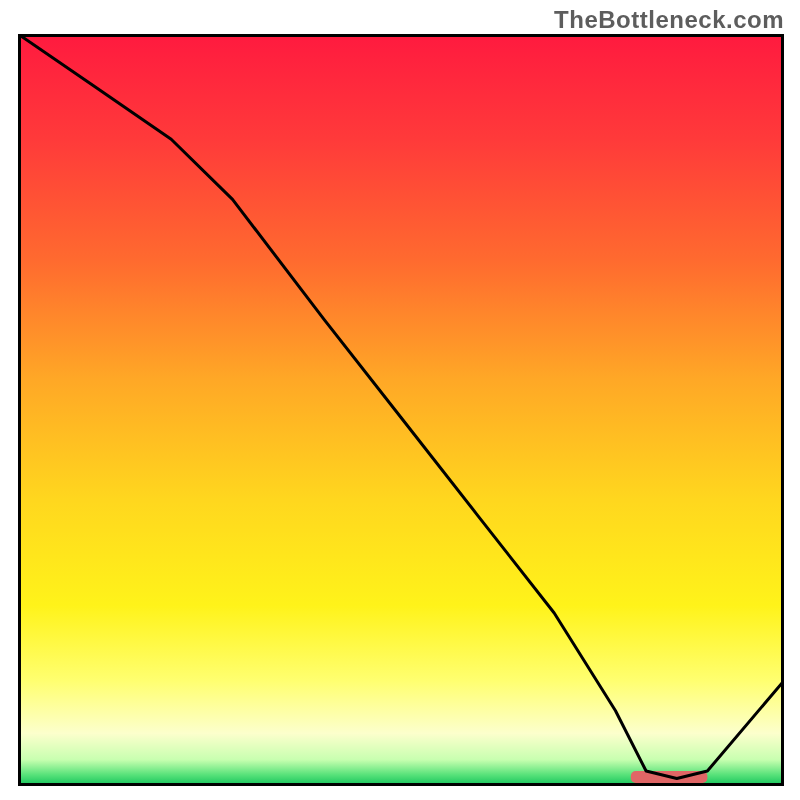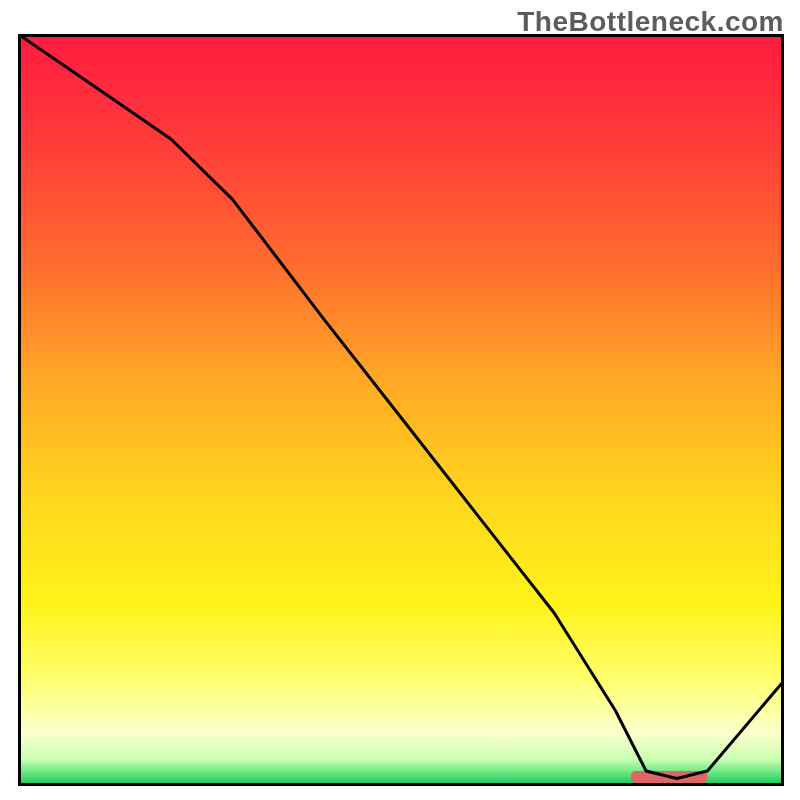--- a/index.html
+++ b/index.html
@@ -13,21 +13,21 @@
   }
   .frame {
     position: relative;
     width: 800px;
     height: 800px;
   }
   .watermark {
     position: absolute;
     top: 6px;
     right: 16px;
-    font-size: 28px;
+    font-size: 24px;
     font-weight: bold;
     color: #5d5d5d;
     letter-spacing: 0.5px;
   }
   .plot {
     position: absolute;
     left: 18px;
     top: 34px;
     width: 766px;
     height: 752px;

